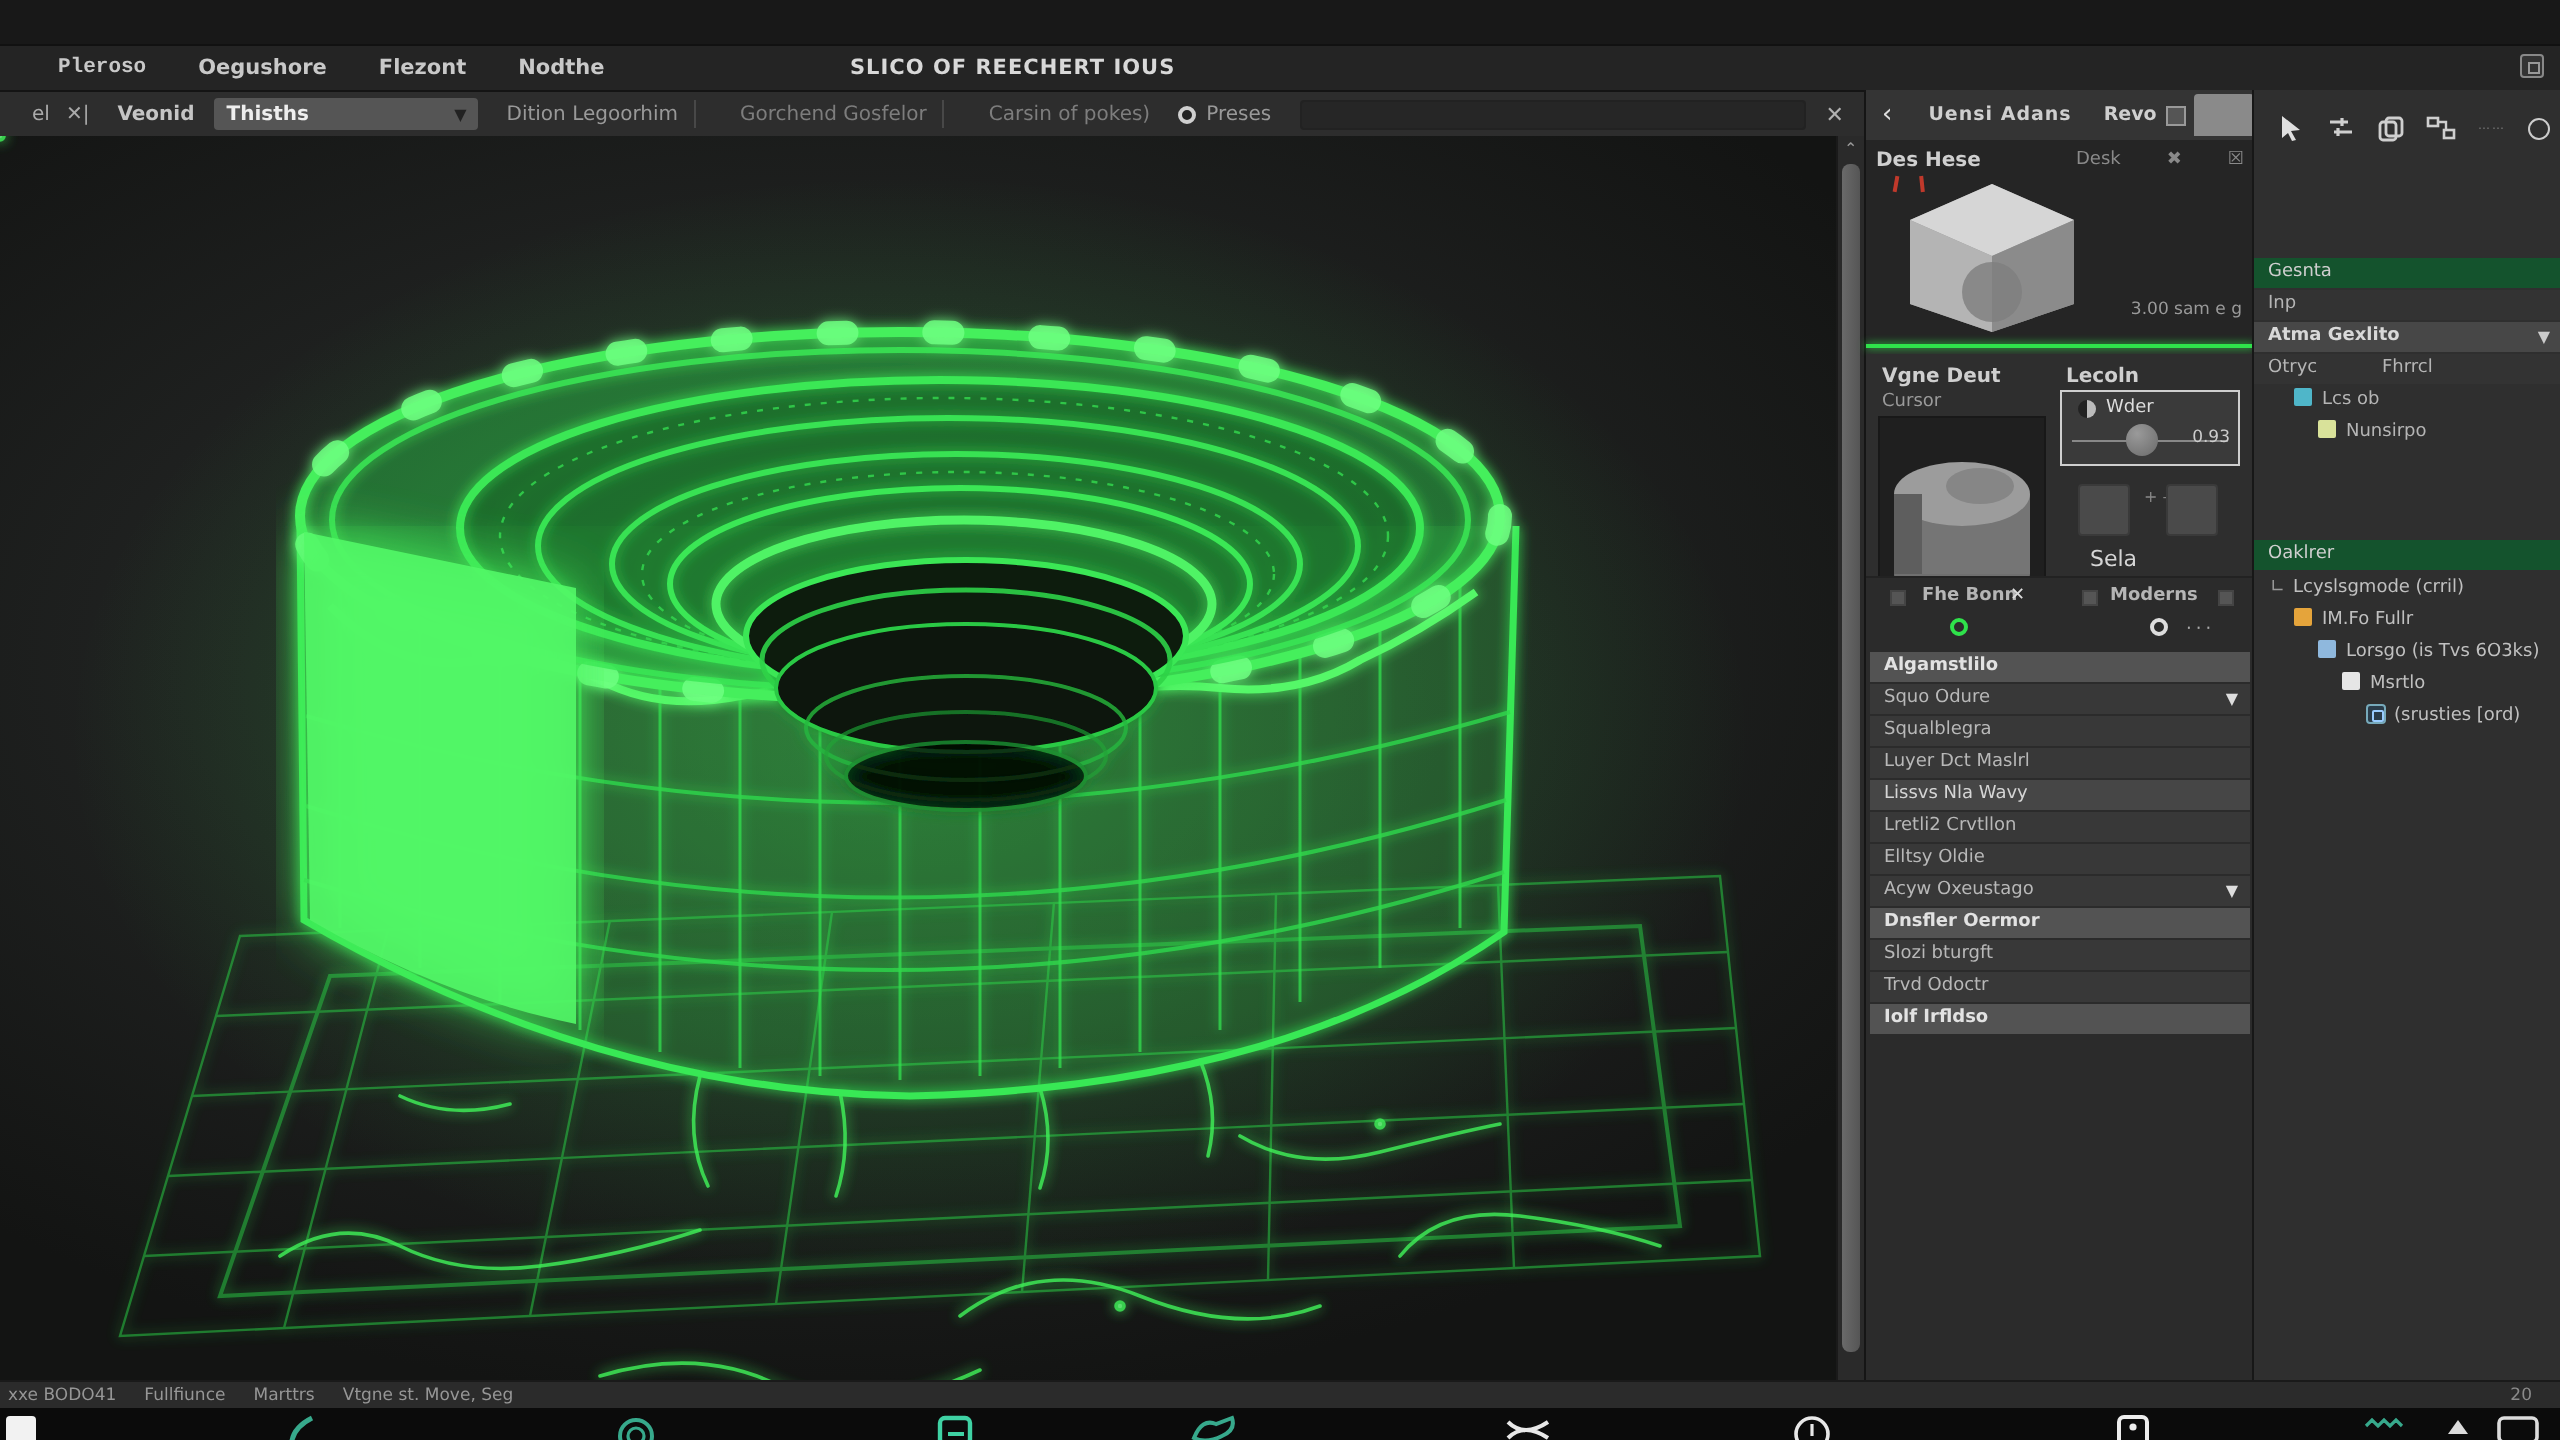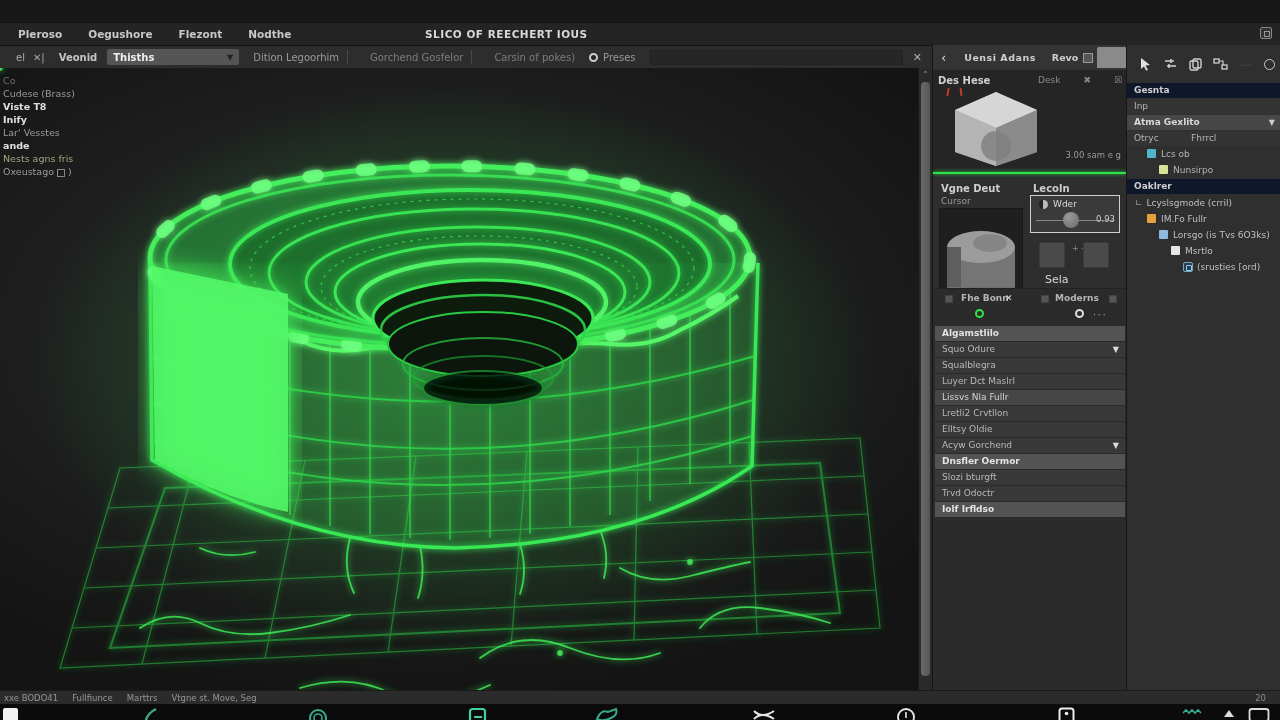--- a/index.html
+++ b/index.html
@@ -8,21 +8,21 @@
   .screen { position:relative; width:1280px; height:720px; background:#181818; overflow:hidden; color:#bbb; }
 
   
   .menubar1 { position:absolute; left:0; top:0; width:1280px; height:22px; background:#1c1c1c; display:flex; align-items:center; font-size:10px; color:#b5b5b5; }
   .menubar1 .mi { margin-right:18px; white-space:nowrap; }
   .menubar1 .mi:first-child { margin-left:2px; }
   .faint-title { position:absolute; left:452px; top:3px; font-size:9px; color:#555; letter-spacing:2px; }
   .mini-icon-tr1 { position:absolute; right:16px; top:4px; width:10px; height:10px; border:1px solid #777; border-radius:2px; }
   .menubar2 { position:absolute; left:0; top:22px; width:1280px; height:23px; background:#242424; display:flex; align-items:center; font-size:10.5px; color:#c8c8c8; border-top:1px solid #111; }
   .menubar2 .mi { margin-right:26px; font-weight:bold; }
-  .menubar2 .mi:first-child { margin-left:18px; }
+  .menubar2 .mi:first-child { margin-left:29px;font-family:Liberation Mono, monospace; }
   .menubar2 .bar-title { position:absolute; left:425px; top:5px; font-size:10.5px; font-weight:bold; color:#d8d8d8; letter-spacing:0.5px; }
   .mini-icon-tr2 { position:absolute; right:8px; top:27px; width:12px; height:12px; border:1px solid #888; border-radius:2px; background:#333; }
   .mini-icon-tr2::after { content:""; position:absolute; left:3px; top:3px; width:4px; height:4px; border:1px solid #999; }
 
   
   .toolbar { position:absolute; left:0; top:45px; width:932px; height:23px; background:#2d2d2d; display:flex; align-items:center; font-size:10px; color:#999; border-top:1px solid #141414; }
   .toolbar .tsep { width:1px; height:14px; background:#484848; margin:0 8px; }
   .tb-prefix { margin-left:16px; color:#aaa; }
   .tb-x { margin-left:8px; color:#aaa; }
   .tb-label { margin-left:14px; font-weight:bold; color:#c5c5c5; }
@@ -96,21 +96,21 @@
 
   
   .panel-right { position:absolute; left:1126px; top:45px; width:174px; height:645px; background:#2f2f2f; border-left:1px solid #171717; font-size:9px; color:#b5b5b5; }
   .pr-icons { position:absolute; left:0; top:4px; width:154px; height:30px; display:flex; align-items:center; gap:11px; padding-left:12px; }
   .pr-icons svg { display:block; }
   .pr-tinytext { font-size:6px; color:#777; letter-spacing:1px; }
   .pr-eg { position:absolute; right:6px; top:0px; font-size:6.5px; color:#888; }
   .pr-circle { width:11px; height:11px; border-radius:50%; border:1.5px solid #ccc; }
   .pr-rows { position:absolute; left:0; top:38px; width:154px; }
   .rrow { position:relative; height:15px; line-height:15px; margin-bottom:1px; padding-left:7px; white-space:nowrap; overflow:hidden; }
-  .rrow.hdr { background:#0f172a; color:#cfcfcf; font-weight:bold; }
+  .rrow.hdr { background:#14532d; color:#cfcfcf; font-weight:normal;margin-top:46px; }
   .rrow.plain { background:#333333; }
   .rrow.dd { background:#474747; color:#d8d8d8; font-weight:bold; }
   .rrow .caret { position:absolute; right:6px; top:0; font-size:8px; color:#ccc; }
   .rrow .col2 { position:absolute; left:64px; top:0; }
   .swatch { display:inline-block; width:9px; height:9px; margin-right:5px; vertical-align:-1px; border-radius:1px; }
   .rrow.ind1 { padding-left:20px; }
   .rrow.ind2 { padding-left:32px; }
   .tree-corner { color:#999; margin-right:4px; }
   .trow { position:relative; height:16px; line-height:16px; white-space:nowrap; overflow:hidden; color:#c0c0c0; }
   .mesh-icon { display:inline-block; width:10px; height:10px; border:1px solid #7ab; border-radius:2px; margin-right:4px; vertical-align:-2px; position:relative; background:#2a3c4a; }
@@ -255,32 +255,20 @@
         <ellipse cx="483" cy="276" rx="95" ry="32" fill="#071408" stroke="#2cc944" stroke-width="2"></ellipse>
         <ellipse cx="483" cy="296" rx="80" ry="26" fill="none" stroke="#27b83e" stroke-width="2" opacity="0.8"></ellipse>
         <ellipse cx="483" cy="310" rx="70" ry="22" fill="none" stroke="#22a337" stroke-width="2" opacity="0.65"></ellipse>
         <ellipse cx="483" cy="320" rx="60" ry="17" fill="#041006" stroke="#1e9132" stroke-width="2" opacity="0.8"></ellipse>
       </g>
 
       <path d="M152,198 L288,226 L288,444 Q220,430 155,392 Z" fill="#46f05c" opacity="0.95" filter="url(#bigblur)"></path>
       <path d="M152,198 L288,226 L288,444 Q220,430 155,392 Z" fill="#52f767" opacity="0.9"></path>
     </svg>
 
-    <div class="scene-tree">
-      <div class="st dim">Co</div>
-      <div class="st">Cudese (Brass)</div>
-      <div class="st bold">Viste T8</div>
-      <div class="st bold">Inify</div>
-      <div class="st">Lar' Vesstes</div>
-      <div class="st bold">ande</div>
-      <div class="st tan">Nests agns fris</div>
-      <div class="st">
-        <span>Oxeustago</span><span class="st-box"></span><span>)</span>
-      </div>
-    </div>
   </div>
 
   <div class="vscroll">
     <span class="arr">⌃</span>
     <div class="thumb"></div>
   </div>
 
   <div class="panel-mid">
     <div class="pm-header">
       <span class="pm-back">‹</span>
@@ -348,24 +336,24 @@
       <span class="pm-chk" style="left:176px"></span>
       <span class="pm-radio-white"></span>
       <span class="pm-dots">···</span>
     </div>
 
     <div class="pm-props">
       <div class="prow light">Algamstlilo</div>
       <div class="prow"><span>Squo Odure</span><span class="caret">▼</span></div>
       <div class="prow">Squalblegra</div>
       <div class="prow">Luyer Dct Maslrl</div>
-      <div class="prow mid">Lissvs Nla Fullr</div>
+      <div class="prow mid">Lissvs Nla Wavy</div>
       <div class="prow">Lretli2 Crvtllon</div>
       <div class="prow">Elltsy Oldie</div>
-      <div class="prow"><span>Acyw Gorchend</span><span class="caret">▼</span></div>
+      <div class="prow"><span>Acyw Oxeustago</span><span class="caret">▼</span></div>
       <div class="prow light">Dnsfler Oermor</div>
       <div class="prow">Slozi bturgft</div>
       <div class="prow">Trvd Odoctr</div>
       <div class="prow light">Iolf Irfldso</div>
     </div>
   </div>
 
   <div class="panel-right">
     <div class="pr-icons">
       <svg width="14" height="14">

